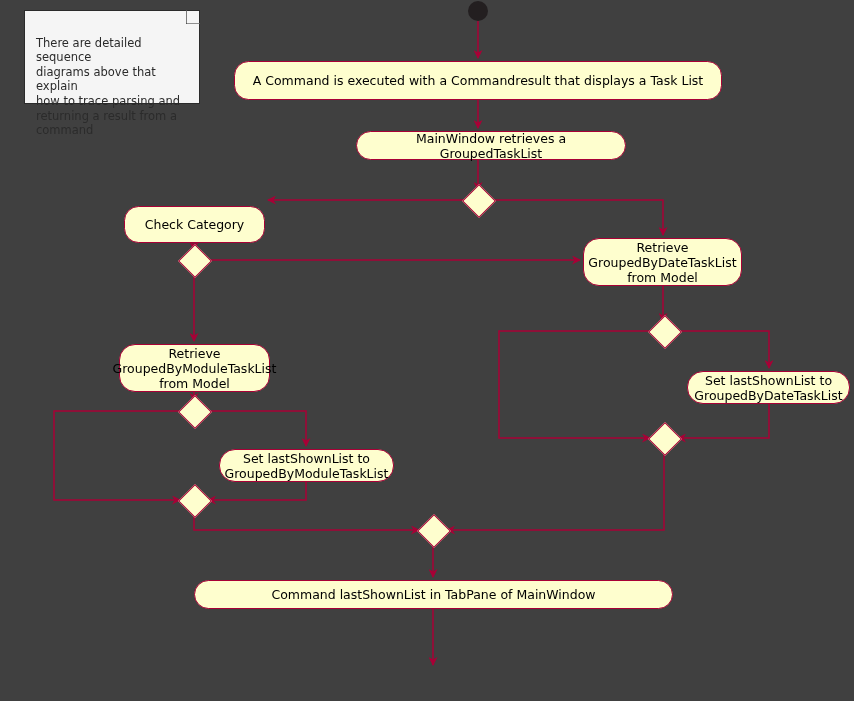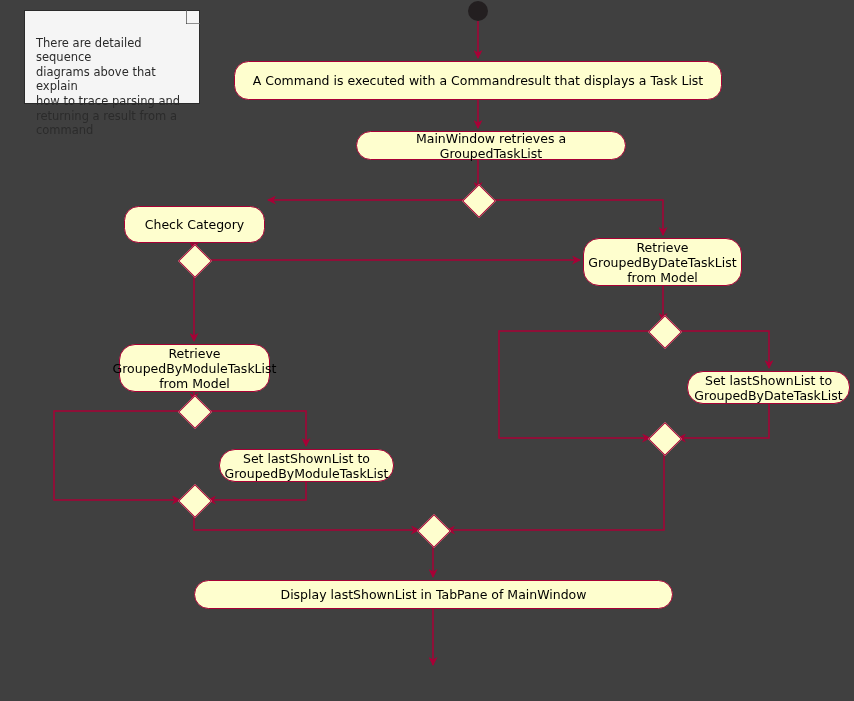--- a/index.html
+++ b/index.html
@@ -149,21 +149,21 @@
   <div class="node" id="act-3" style="left: 583px; top: 238px; width: 159px; height: 48px; border-radius: 16px;">Retrieve
 GroupedByDateTaskList
 from Model</div>
   <div class="node" id="act-4" style="left: 119px; top: 344px; width: 151px; height: 48px; border-radius: 16px;">Retrieve
 GroupedByModuleTaskList
 from Model</div>
   <div class="node" id="act-5" style="left: 687px; top: 371px; width: 163px; height: 33px; border-radius: 16px;">Set lastShownList to
 GroupedByDateTaskList</div>
   <div class="node" id="act-6" style="left: 219px; top: 449px; width: 175px; height: 33px; border-radius: 16px;">Set lastShownList to
 GroupedByModuleTaskList</div>
-  <div class="node" id="act-7" style="left: 194px; top: 580px; width: 479px; height: 29px; border-radius: 14.5px;">Display lastShownList in TabPane of MainWindow</div>
+  <div class="node" id="act-7" style="left: 194px; top: 580px; width: 479px; height: 29px; border-radius: 14.5px;">Command lastShownList in TabPane of MainWindow</div>
 
   <div class="diamond" id="dia-0" style="left: 467px; top: 189px;"></div>
   <div class="diamond" id="dia-1" style="left: 183px; top: 249px;"></div>
   <div class="diamond" id="dia-2" style="left: 653px; top: 320px;"></div>
   <div class="diamond" id="dia-3" style="left: 183px; top: 400px;"></div>
   <div class="diamond" id="dia-4" style="left: 653px; top: 427px;"></div>
   <div class="diamond" id="dia-5" style="left: 183px; top: 489px;"></div>
   <div class="diamond" id="dia-6" style="left: 422px; top: 519px;"></div>
 
 </div>

